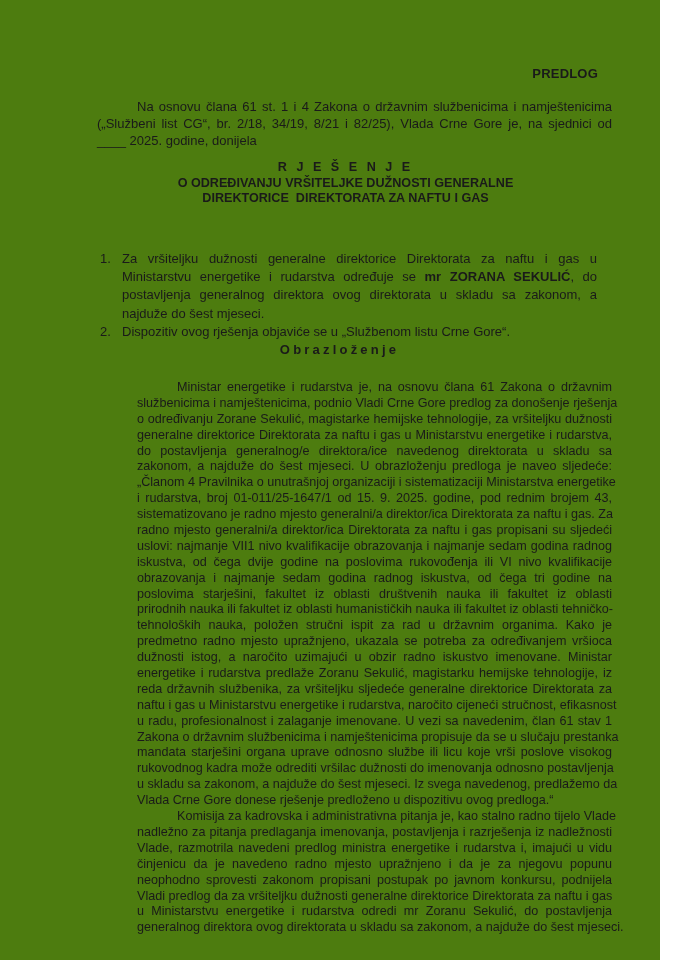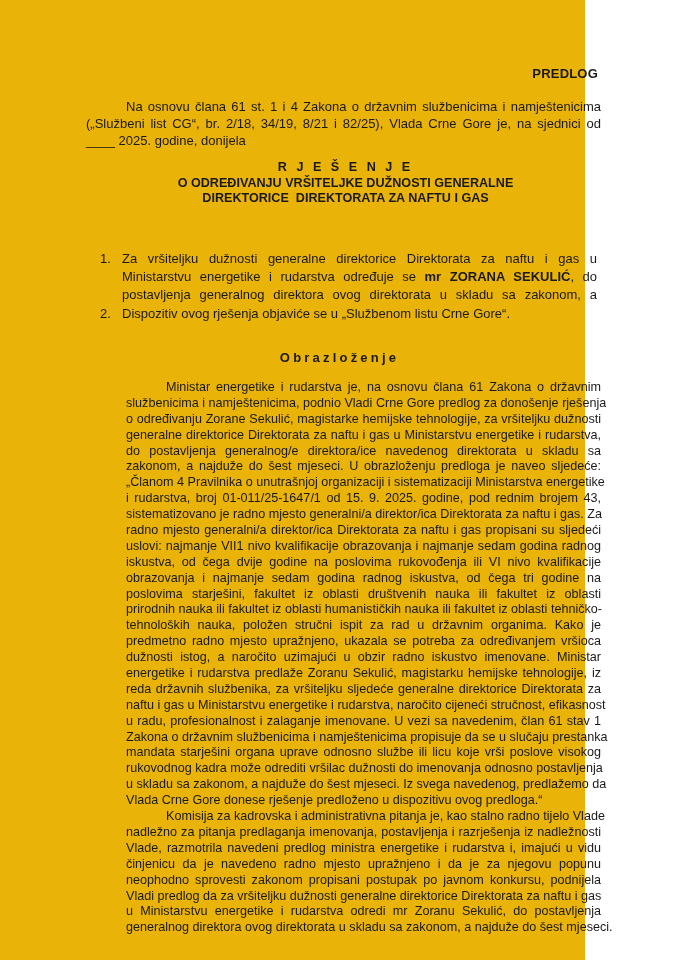--- a/index.html
+++ b/index.html
@@ -1,31 +1,31 @@
 <!DOCTYPE html>
 <html><head>
 <meta charset="utf-8">
 <style>
   html, body { margin: 0; padding: 0; background: #ffffff; }
   body { width: 679px; height: 960px; position: relative; overflow: hidden; color: #1a1a1a; font-family: "Liberation Sans", sans-serif; }
-  .page { position: absolute; left: 0; top: 0; width: 585px; height: 960px; background: #eab308; }
+  .page { position: absolute; left: 0; top: 0; width: 660px; height: 960px; background: #4d7c0f; }
   .predlog { position: absolute; left: 520px; top: 66px; width: 78px; text-align: right; font-weight: bold; font-size: 13px; letter-spacing: 0.2px; }
-  .block { position: absolute; left: 86px; width: 515px; }
+  .block { position: absolute; left: 97px; width: 515px; }
   .line { display: block; height: 16.9px; line-height: 16.9px; font-size: 13px; white-space: nowrap; text-align: justify; text-align-last: justify; overflow: visible; }
   .line.last { text-align-last: left; }
   .line.indent { padding-left: 40px; }
   .intro .line { height: 17px; line-height: 17px; }
   .title { position: absolute; left: 0; width: 679px; top: 160px; text-align: center; font-weight: bold; font-size: 12.6px; }
   .title .t { display: block; line-height: 15.5px; height: 15.5px; padding-left: 12px; }
   .title .spaced { letter-spacing: 3px; }
   .list { position: absolute; left: 100px; top: 250px; width: 497px; }
   .list .item { position: relative; padding-left: 22px; }
   .list .num { position: absolute; left: 0; top: 0; font-size: 13px; line-height: 18.2px; }
   .list .line { height: 18.2px; line-height: 18.2px; }
-  .heading2 { position: absolute; left: 0; width: 679px; top: 350px; text-align: center; font-weight: bold; font-size: 13px; letter-spacing: 3.2px; }
+  .heading2 { position: absolute; left: 0; width: 679px; top: 342px; text-align: center; font-weight: bold; font-size: 13px; letter-spacing: 3.2px; }
   .body { top: 380px; }
   .body .line { height: 15.9px; line-height: 15.9px; font-size: 12.6px; margin-left: 40px; }
   b { font-weight: bold; }
 </style>
 </head>
 <body>
 
 <div class="page">
 
   <div class="predlog">PREDLOG</div>
@@ -41,20 +41,21 @@
     <span class="t">O ODREĐIVANJU VRŠITELJKE DUŽNOSTI GENERALNE</span>
     <span class="t" style="white-space:pre;">DIREKTORICE  DIREKTORATA ZA NAFTU I GAS</span>
   </div>
 
   <div class="list">
     <div class="item">
       <span class="num">1.</span>
       <span class="line">Za vršiteljku dužnosti generalne direktorice Direktorata za naftu i gas u</span>
       <span class="line"><span>Ministarstvu energetike i rudarstva određuje se </span><b>mr ZORANA SEKULIĆ</b><span>, do</span></span>
       <span class="line">postavljenja generalnog direktora ovog direktorata u skladu sa zakonom, a</span>
+      <span class="line last">najduže do šest mjeseci.</span>
     </div>
     <div class="item">
       <span class="num">2.</span>
       <span class="line last">Dispozitiv ovog rješenja objaviće se u „Službenom listu Crne Gore“.</span>
     </div>
   </div>
 
   <div class="heading2">Obrazloženje</div>
 
   <div class="block body">

